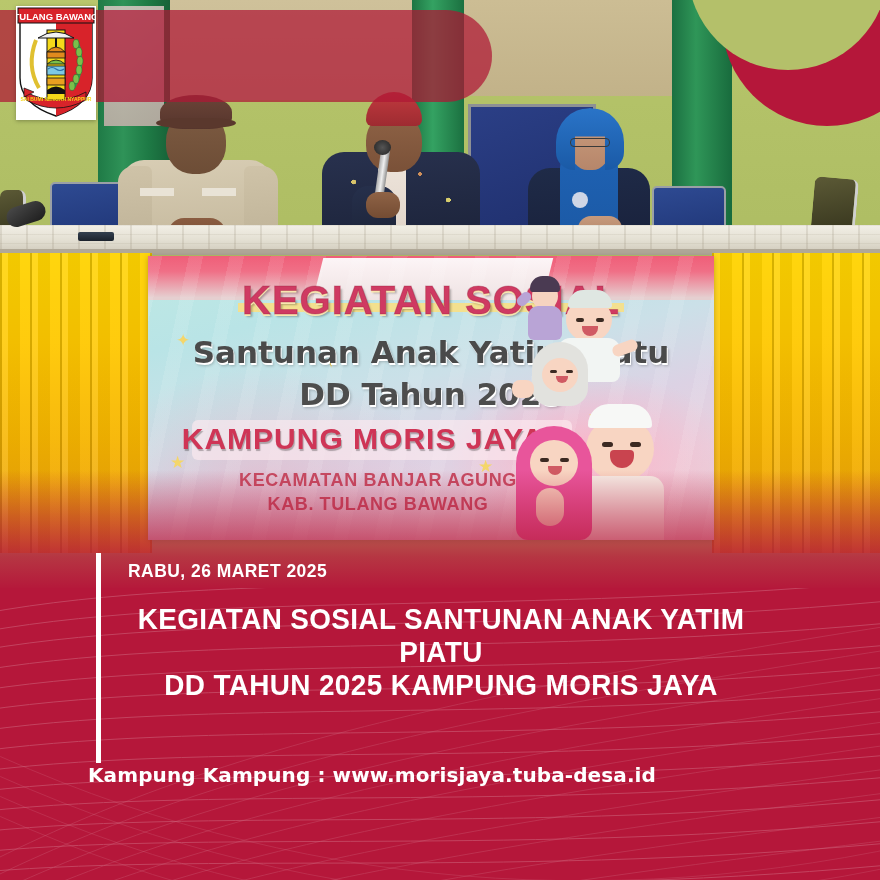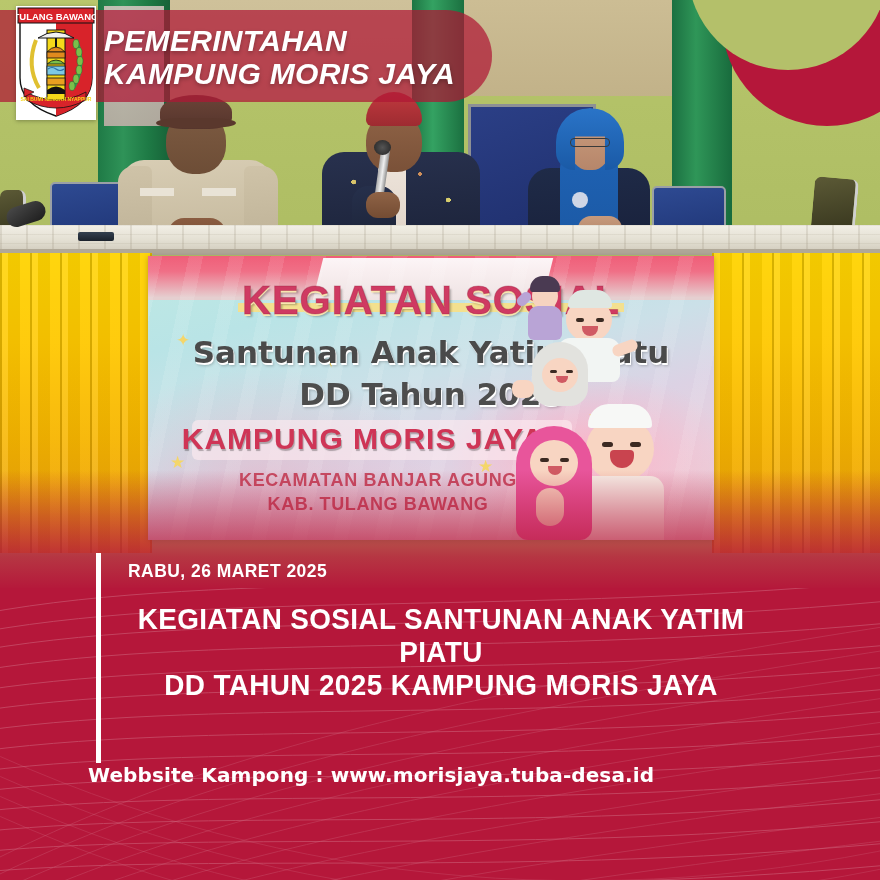--- a/index.html
+++ b/index.html
@@ -321,24 +321,20 @@
           <ellipse cx="63" cy="64" rx="3" ry="4.5"></ellipse>
         <ellipse cx="60" cy="73" rx="3" ry="4.5"></ellipse>
           <ellipse cx="56" cy="80" rx="3" ry="4.5"></ellipse>
       </g>
       <path d="M10 86 q30 16 60 0 v8 q-30 16 -60 0 z" fill="#d8232a" stroke="#111" stroke-width=".8"></path>
       <text x="40" y="95" text-anchor="middle" font-family="Liberation Sans, sans-serif" font-size="5" font-weight="bold" fill="#f5d91a">SAI BUMI NENGAH NYAPPUR</text>
       <path d="M8 82 l10 4 l-10 5 z" fill="#d8232a" stroke="#111" stroke-width=".7"></path>
     </svg>
   </div>
 
-  <div class="hdr-text">
-    <div>PEMERINTAHAN</div>
-    <div>KAMPUNG MORIS JAYA</div>
-  </div>
 
   <div class="fade"></div>
 
   <div class="footer">
     <svg class="waves" viewBox="0 0 880 292" preserveAspectRatio="none">
       <g fill="none" stroke="#ffffff" stroke-width="1" opacity=".55">
         <path d="M-40 30 C 200 -20 520 10 920 -30"></path>
         <path d="M-40 48 C 200 0 520 30 920 -10"></path>
         <path d="M-40 66 C 200 20 520 50 920 10"></path>
         <path d="M-40 86 C 200 42 520 72 920 32"></path>
@@ -378,16 +374,16 @@
   <div class="accent-bar"></div>
 
   <div class="date">RABU, 26 MARET 2025</div>
 
   <div class="title">
     <div>KEGIATAN SOSIAL SANTUNAN ANAK YATIM PIATU</div>
     <div>DD TAHUN 2025 KAMPUNG MORIS JAYA</div>
   </div>
 
   <div class="contact">
-    <div>Webbsite Kampong : www.morisjaya.tuba-desa.id</div>
+    <div>Kampung Kampung : www.morisjaya.tuba-desa.id</div>
   </div>
 
 </div>
 
 </body></html>

